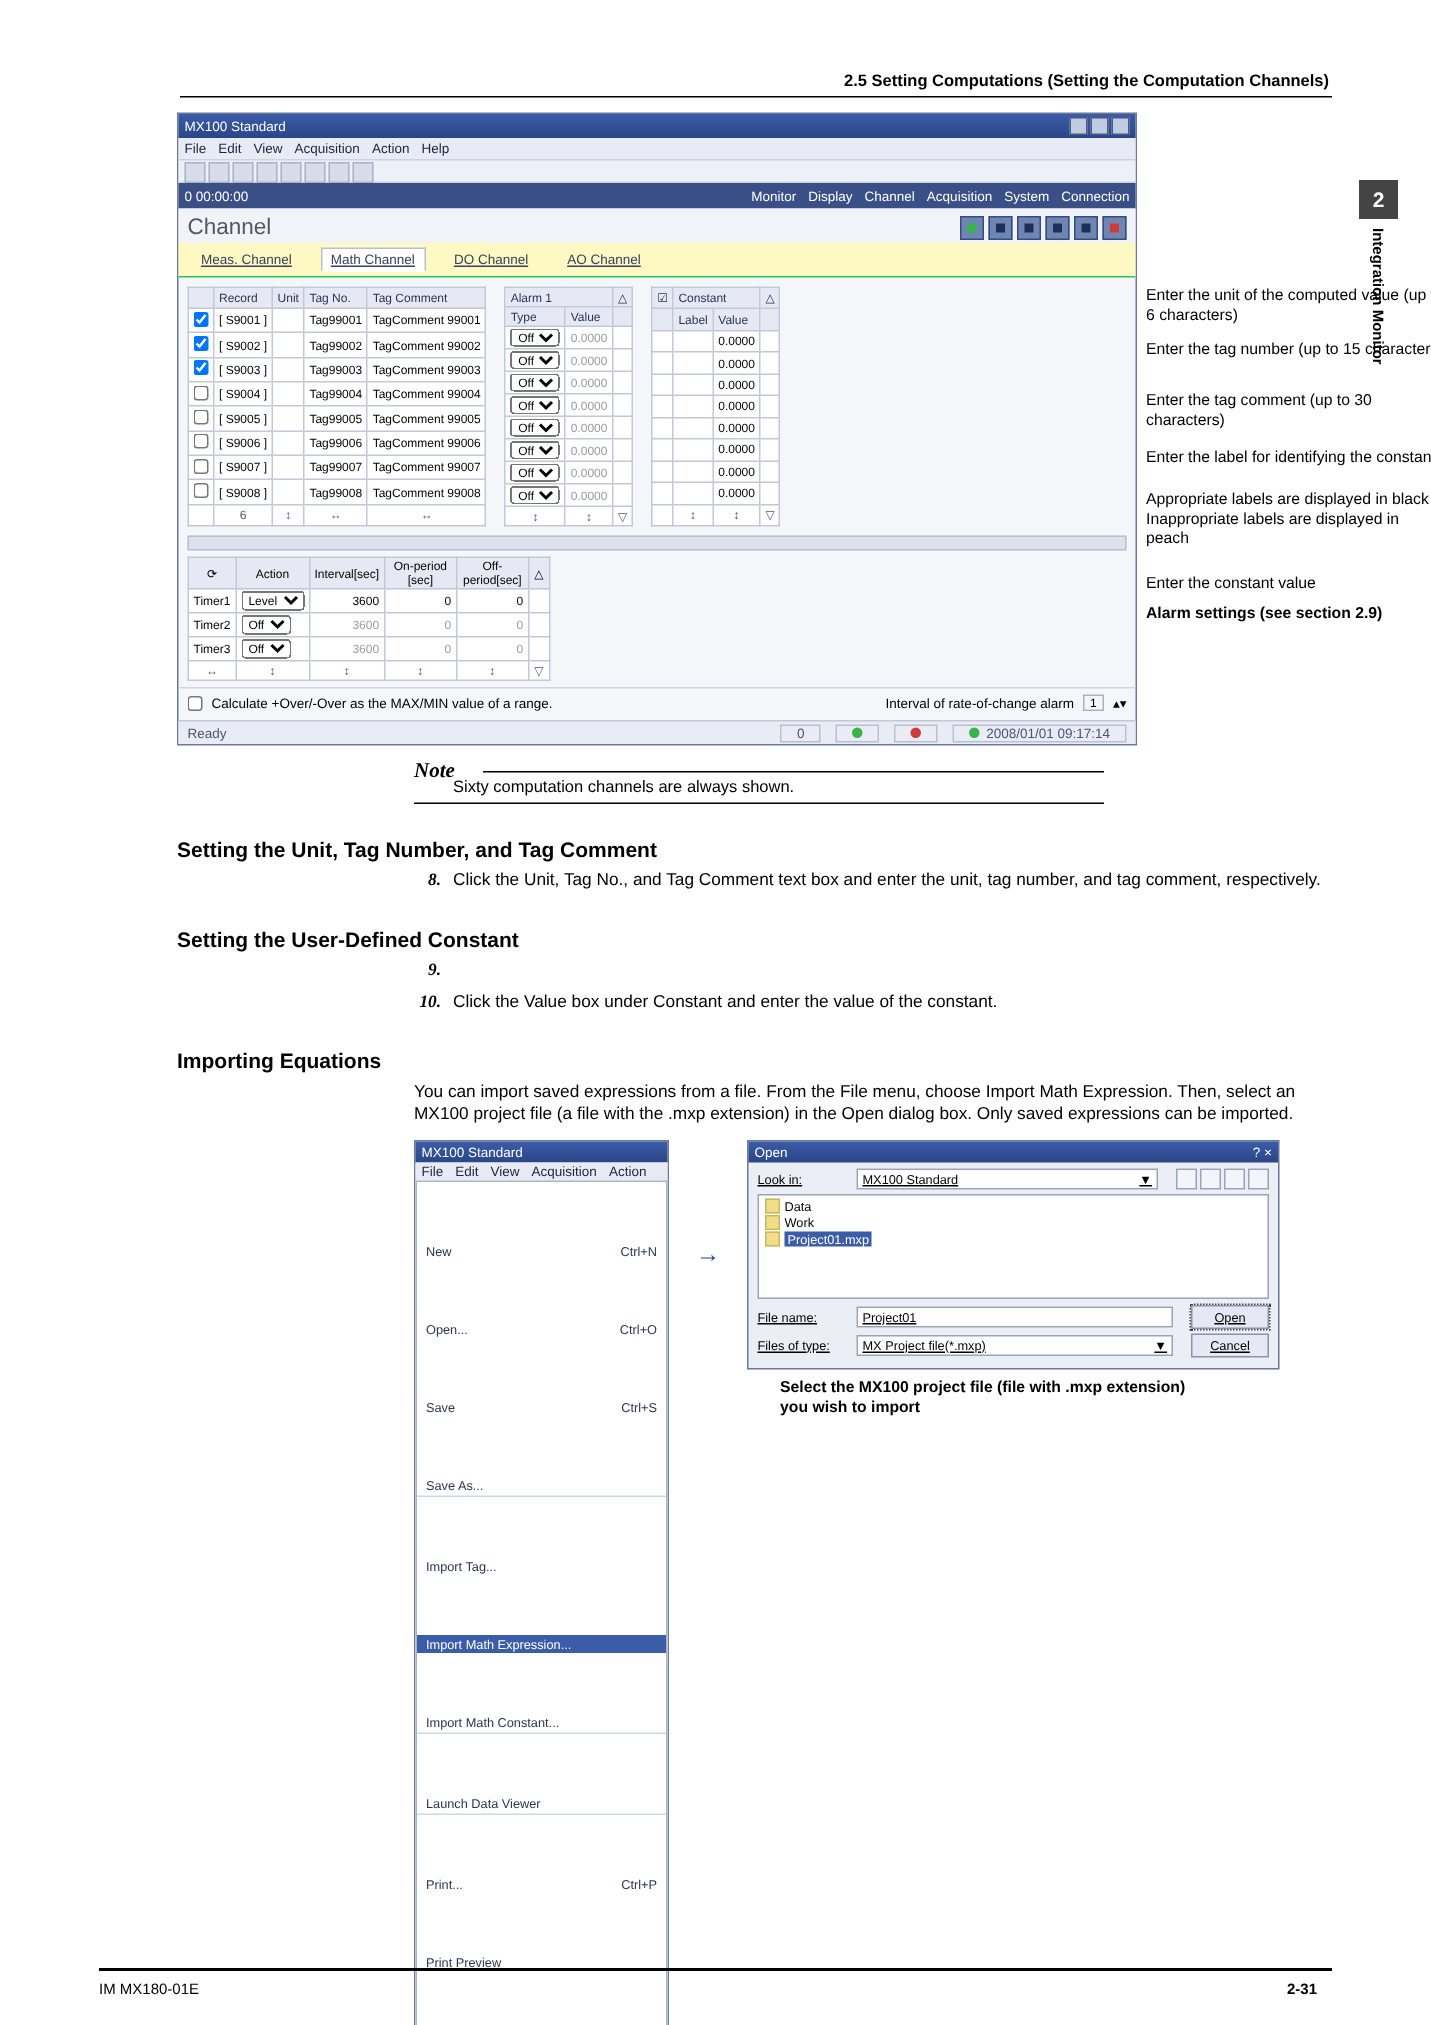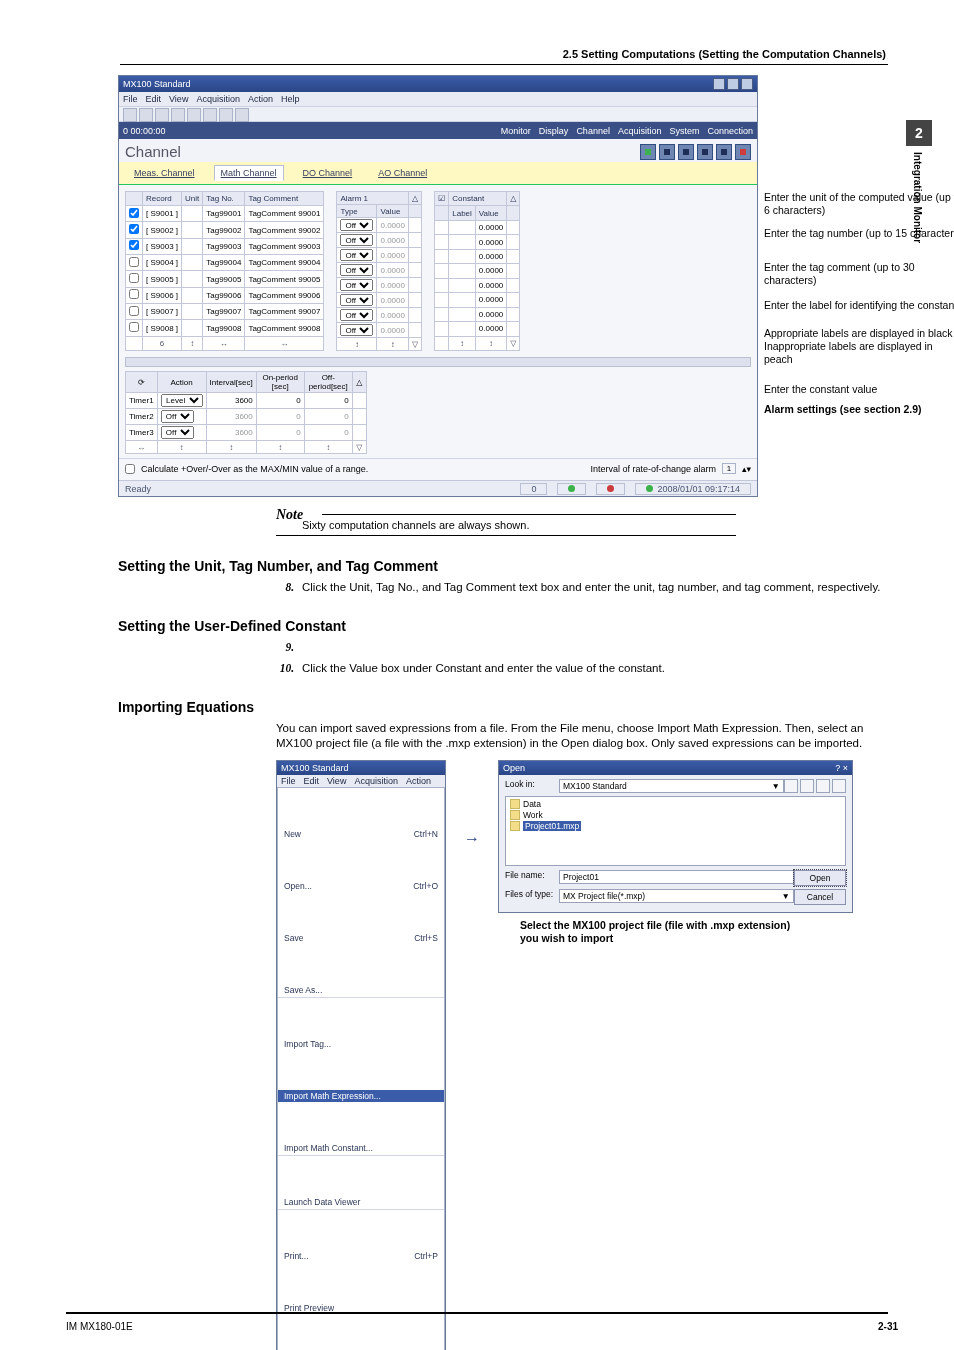--- a/index.html
+++ b/index.html
@@ -128,21 +128,21 @@
   .grid .val-r { text-align:right; color:#999;}
   .grid .zero{ text-align:right;}
   .dotsrow td { text-align:center; color:#556; }
   .scroll-placeholder { height:10px; background:#dde1ee; border:1px solid #b9c0d4; margin:0 6px 4px 6px;}
 
   .lower { display:flex; gap:6px; padding:0 6px 4px 6px;}
   .timer-table { font-size:8px; border-collapse:collapse; background:#fff;}
   .timer-table th, .timer-table td { border:1px solid #c2c8da; padding:1px 3px; height:13px;}
   .timer-table th { background:#e6e9f3; font-weight:normal;}
   .timer-table .ic { width:14px; text-align:center;}
-  .timer-table select{font-size:8px;text-align:center;}
+  .timer-table select{font-size:8px;}
   .timer-table .num{ text-align:right; width:48px;}
   .timer-table .gr{ color:#9a9a9a;}
 
   .calc-row { font-size:9px; display:flex; align-items:center; gap:6px; padding:4px 6px 6px 6px; border-top:1px solid #d0d5e3;}
   .calc-row input[type=checkbox]{width:10px;height:10px;}
   .calc-row .spin{ width:14px; font-size:8px; border:1px solid #aab2c8; text-align:center;}
   .statusbar { height:16px; background:#e9ecf5; border-top:1px solid #c2c8da; font-size:9px; display:flex; align-items:center; justify-content:space-between; padding:0 6px; color:#4a5570;}
   .statusbar .sbox { border:1px solid #b9c0d4; padding:0 10px; height:12px; display:inline-flex; align-items:center; gap:4px;}
   .statusbar .dot-g{width:7px;height:7px;background:#3bb34a;border-radius:50%;}
   .statusbar .dot-r{width:7px;height:7px;background:#cc3c3c;border-radius:50%;}
@@ -175,35 +175,35 @@
   .menu-window { width:170px; border:1px solid #6a7a9a; background:#f6f7fb;}
   .menu-window .titlebar2 { height:14px; background:linear-gradient(#3b5ca8,#2a4687); color:#fff; font-size:9px; padding:0 4px; display:flex; align-items:center;}
   .drop-menu { background:#fff; border:1px solid #aab2c8; margin:0; font-size:8.5px;}
   .drop-menu .mi { padding:1px 6px; display:flex; justify-content:space-between; color:#2a3556;margin-top:40px;}
   .drop-menu hr { border:none; border-top:1px solid #d2d6e3; margin:1px 0;}
   .drop-menu .sel { background:#3b5ca8; color:#fff;}
   .arrow { font-size:16px; color:#2a4687; margin-top:68px;}
   .open-dialog { width:355px; border:1px solid #6a7a9a; background:#eceef5;}
   .open-dialog .titlebar2{height:14px; background:linear-gradient(#3b5ca8,#2a4687); color:#fff; font-size:9px; padding:0 4px; display:flex; justify-content:space-between; align-items:center;}
   .open-dialog .body { padding:4px 6px; font-size:8.5px;}
-  .open-dialog .row { display:flex; align-items:flex-start; gap:0; margin-bottom:3px;}
+  .open-dialog .row { display:flex; align-items:center; gap:12px; margin-bottom:3px;text-decoration:underline;}
   .open-dialog .row label{ width:54px;}
   .open-dialog .row .combo{ flex:1; border:1px solid #9aa3ba; height:14px; background:#fff; padding:0 3px; display:flex; align-items:center; justify-content:space-between;}
   .open-dialog .icons{ display:flex; gap:2px;}
   .open-dialog .icons span{width:14px;height:14px;border:1px solid #9aa3ba;background:#f4f5f9;display:inline-block;}
   .open-dialog .filelist{ border:1px solid #9aa3ba; height:70px; background:#fff; padding:2px 4px;}
   .open-dialog .filelist .fi{display:flex;align-items:center;gap:3px;margin-bottom:1px;}
   .open-dialog .filelist .fi .fico{width:10px;height:10px;background:#f3dd88;border:1px solid #c8b862;}
   .open-dialog .filelist .fi.sel .name{background:#3b5ca8;color:#fff;padding:0 2px;}
   .open-dialog .btn{ border:1px solid #8a93ab; background:#e6e9f3; width:52px; height:16px; font-size:8.5px; display:inline-flex; align-items:center; justify-content:center;}
   .open-dialog .btn.sel{ outline:1px dotted #445;}
   .open-caption { font-size:10.5px; font-weight:bold; margin-top:6px; margin-left:22px; line-height:1.3;}
 
   .footer-rule { border:none; border-top:2px solid #000; margin: 0 66px 0 66px; position:absolute; bottom:36px; left:0; right:0;}
-  .footer { position:absolute; bottom:18px; left:66px; right:56px; display:flex; justify-content:space-between; font-size:10px;}
+  .footer { position:absolute; bottom:18px; left:66px; right:76px; display:flex; justify-content:space-between; font-size:10px;}
   .footer .pn { font-weight:bold; }
 </style>
 </head>
 <body>
 
 <div class="page-header">2.5  Setting Computations (Setting the Computation Channels)</div>
 <hr class="header-rule">
 
 <div class="side-tab">
   <div class="num-box">2</div>

